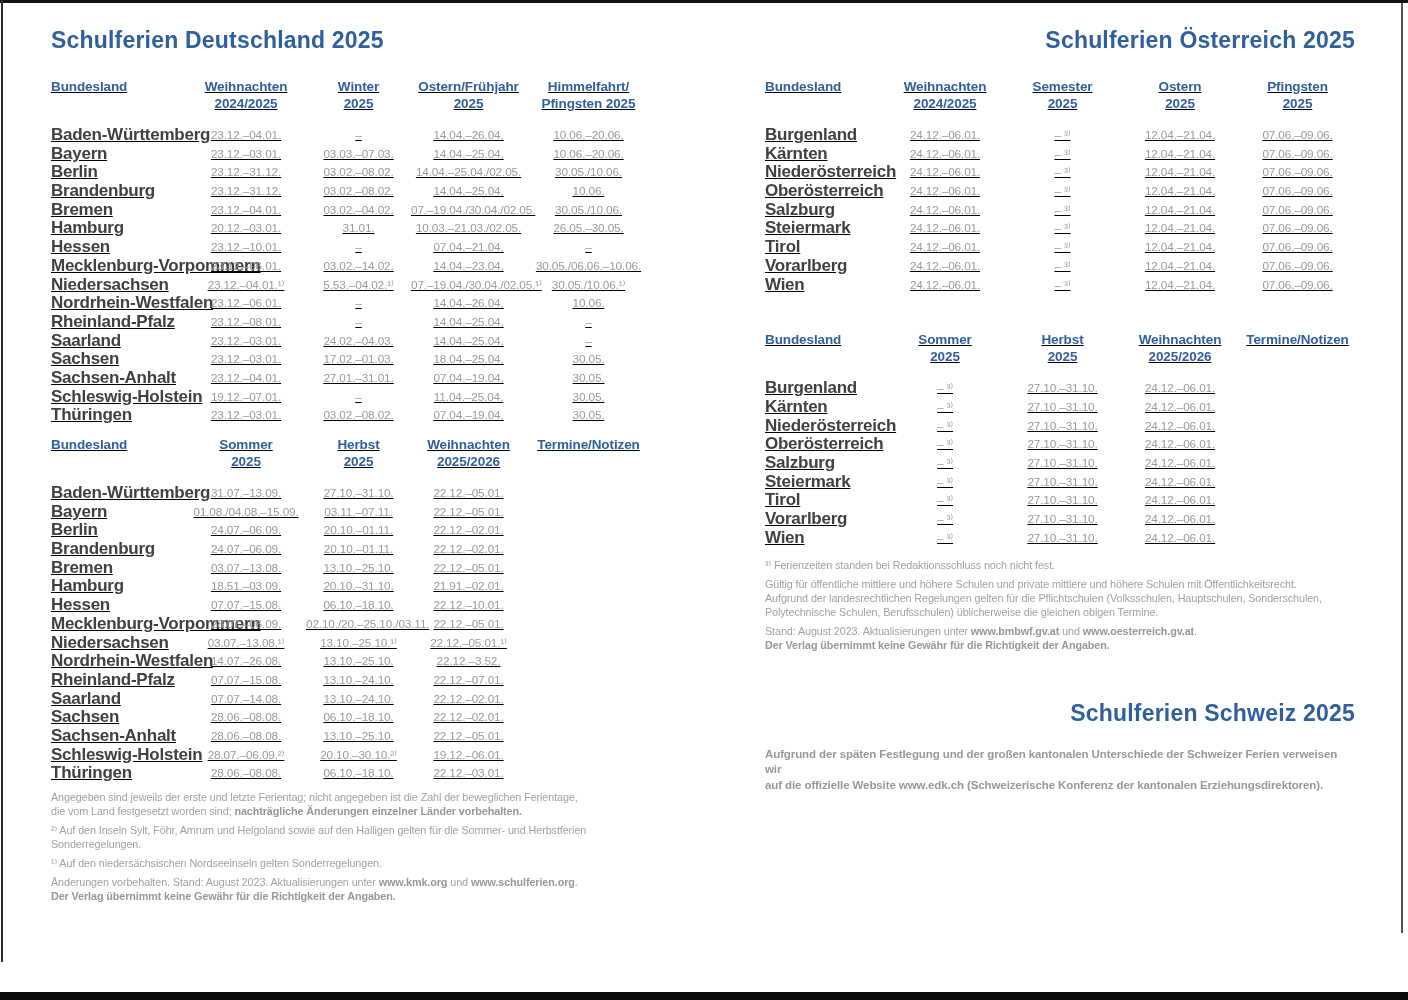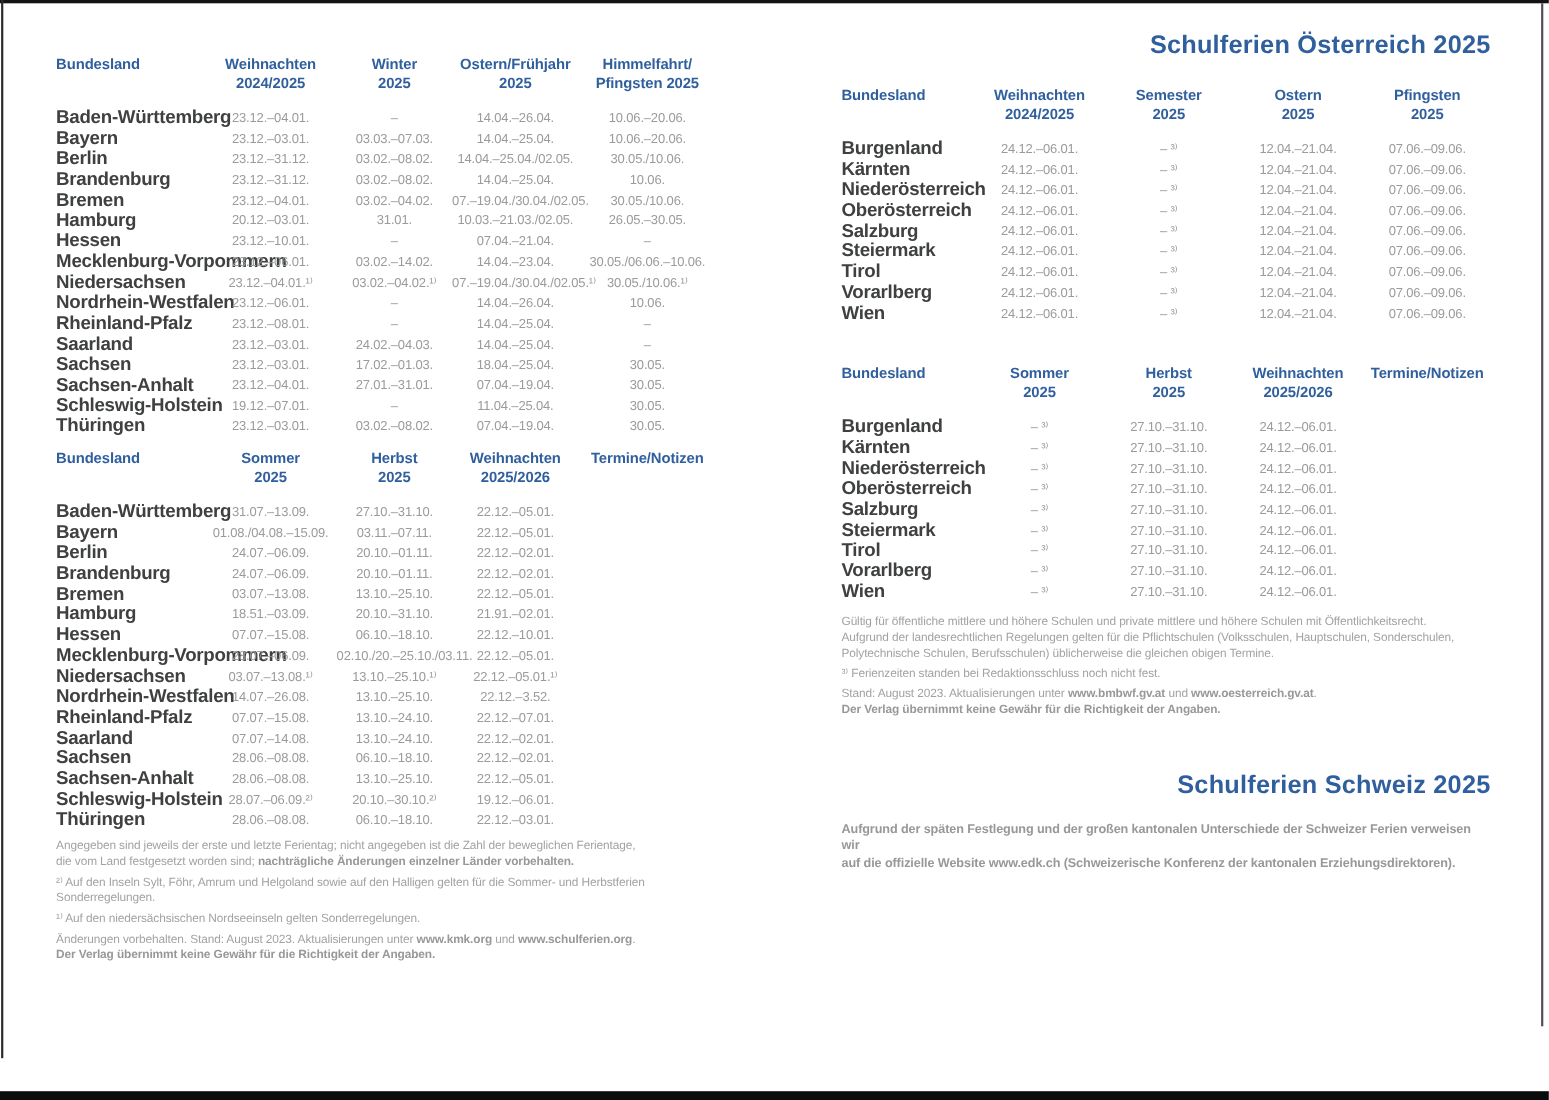--- a/index.html
+++ b/index.html
@@ -21,21 +21,21 @@
   .title {
     color:#305f9e; font-size:23px; font-weight:bold; letter-spacing:0.2px;
     line-height:28px; margin:0;
   }
   .title.right { text-align:right; }
 
   .ftable { margin-top:24px; }
   #de-table2 { margin-top:12px; }
   #at-table2 { margin-top:38px; }
 
-  .thead, .trow { display:grid; }
+  .thead, .trow { display:grid;text-decoration:underline; }
   .left-cols  .thead, .left-cols  .trow { grid-template-columns:135px 120px 105px 115px 125px; }
   .right-cols .thead, .right-cols .trow { grid-template-columns:120px 120px 115px 120px 115px; }
 
   .thead { margin-bottom:13px; }
   .th {
     color:#305f9e; font-size:13.5px; font-weight:bold; line-height:17px;
     text-align:center; white-space:pre-line; letter-spacing:-0.1px;
   }
   .th.first { text-align:left; }
 
@@ -63,20 +63,21 @@
 </style>
 </head>
 <body>
 
 <div class="edge-top"></div>
 <div class="edge-left"></div>
 <div class="edge-right"></div>
 <div class="edge-bottom"></div>
 
 <div id="page-left" class="page">
+  <h1 class="title">Schulferien Deutschland 2025</h1>
   <div id="de-table1" class="ftable left-cols">
       <div class="thead">
         <span class="th first">Bundesland</span>
         <span class="th">Weihnachten
 2024/2025</span>
         <span class="th">Winter
 2025</span>
         <span class="th">Ostern/Frühjahr
 2025</span>
         <span class="th">Himmelfahrt/
@@ -134,21 +135,21 @@
       <div class="trow">
         <span class="tlabel">Mecklenburg-Vorpommern</span>
         <span class="tval">23.12.–06.01.</span>
         <span class="tval">03.02.–14.02.</span>
         <span class="tval">14.04.–23.04.</span>
         <span class="tval">30.05./06.06.–10.06.</span>
       </div>
       <div class="trow">
         <span class="tlabel">Niedersachsen</span>
         <span class="tval">23.12.–04.01.¹⁾</span>
-        <span class="tval">03.02.–04.02.¹⁾</span>
+        <span class="tval">5.53.–04.02.¹⁾</span>
         <span class="tval">07.–19.04./30.04./02.05.¹⁾</span>
         <span class="tval">30.05./10.06.¹⁾</span>
       </div>
       <div class="trow">
         <span class="tlabel">Nordrhein-Westfalen</span>
         <span class="tval">23.12.–06.01.</span>
         <span class="tval">–</span>
         <span class="tval">14.04.–26.04.</span>
         <span class="tval">10.06.</span>
       </div>
@@ -476,24 +477,24 @@
       </div>
       <div class="trow">
         <span class="tlabel">Wien</span>
         <span class="tval">– ³⁾</span>
         <span class="tval">27.10.–31.10.</span>
         <span class="tval">24.12.–06.01.</span>
         <span class="tval"></span>
       </div>
     </div>
   <div id="at-notes" class="notes">
+      <p class="note"><span>³⁾ Ferienzeiten standen bei Redaktionsschluss noch nicht fest.</span></p>
       <p class="note"><span>Gültig für öffentliche mittlere und höhere Schulen und private mittlere und höhere Schulen mit Öffentlichkeitsrecht.
 Aufgrund der landesrechtlichen Regelungen gelten für die Pflichtschulen (Volksschulen, Hauptschulen, Sonderschulen,
 Polytechnische Schulen, Berufsschulen) üblicherweise die gleichen obigen Termine.</span></p>
-      <p class="note"><span>³⁾ Ferienzeiten standen bei Redaktionsschluss noch nicht fest.</span></p>
       <p class="note"><span>Stand: August 2023. Aktualisierungen unter </span><span class="b">www.bmbwf.gv.at</span><span> und </span><span class="b">www.oesterreich.gv.at</span><span>.
 </span><span class="b">Der Verlag übernimmt keine Gewähr für die Richtigkeit der Angaben.</span></p>
     </div>
   <h1 id="ch-title" class="title right">Schulferien Schweiz 2025</h1>
   <div id="ch-note" class="notes">
       <p class="note"><span class="b">Aufgrund der späten Festlegung und der großen kantonalen Unterschiede der Schweizer Ferien verweisen wir
 auf die offizielle Website www.edk.ch (Schweizerische Konferenz der kantonalen Erziehungsdirektoren).</span></p>
     </div>
 </div>
 

